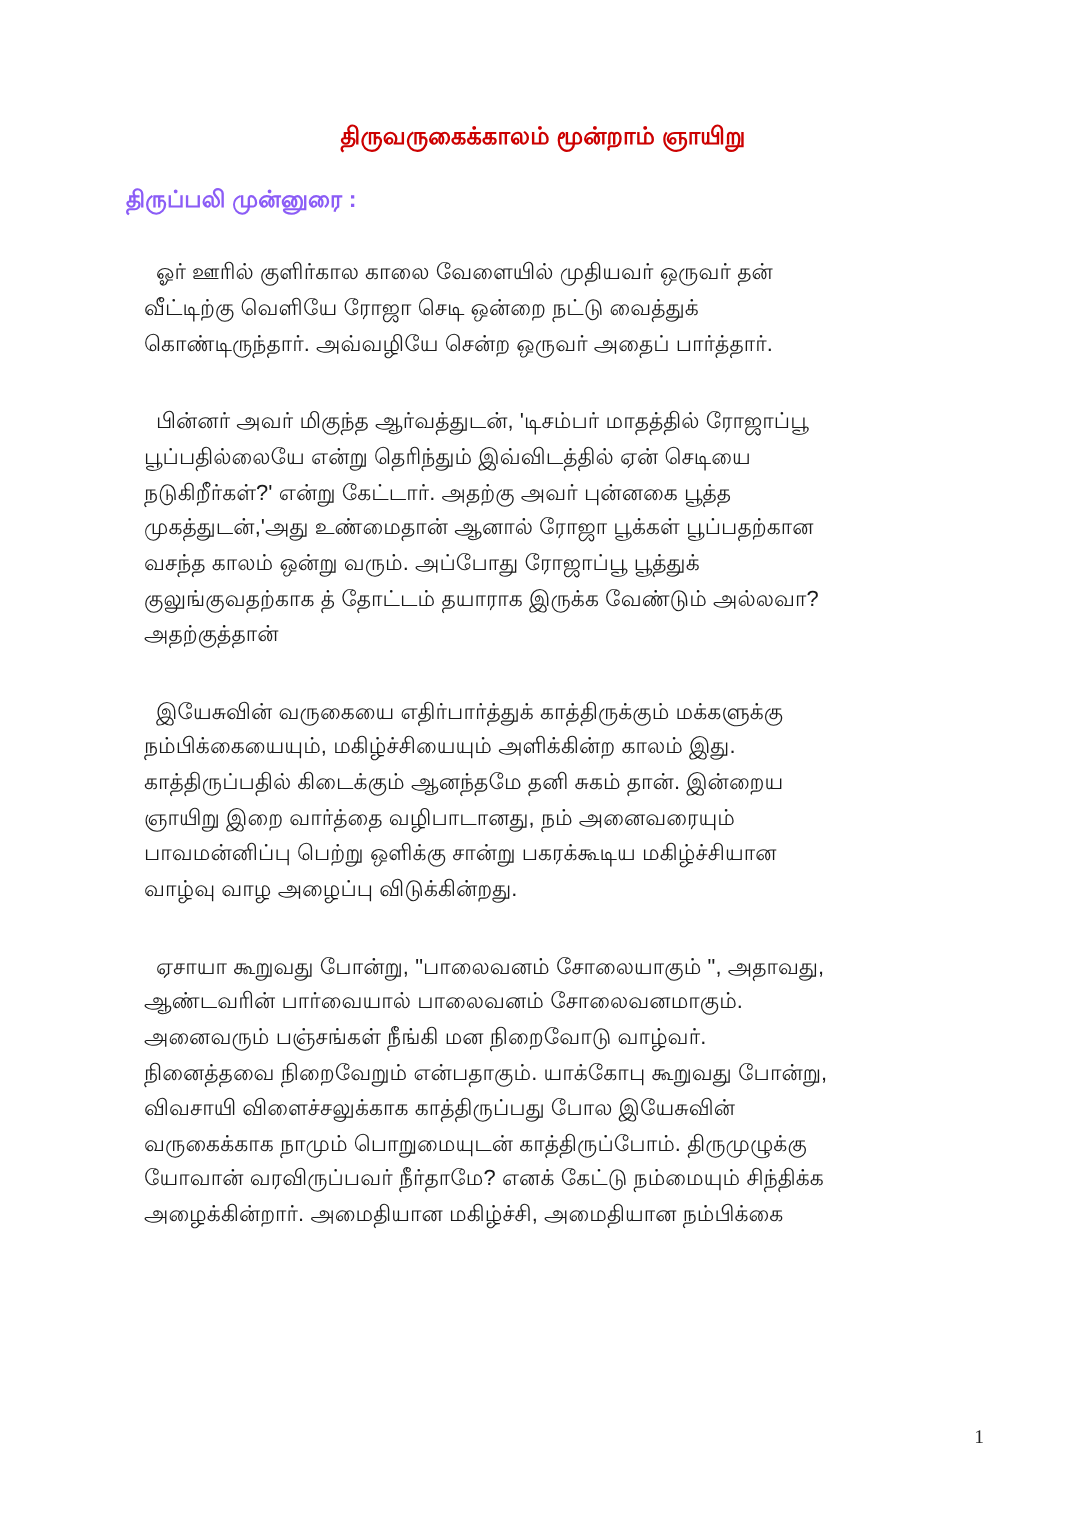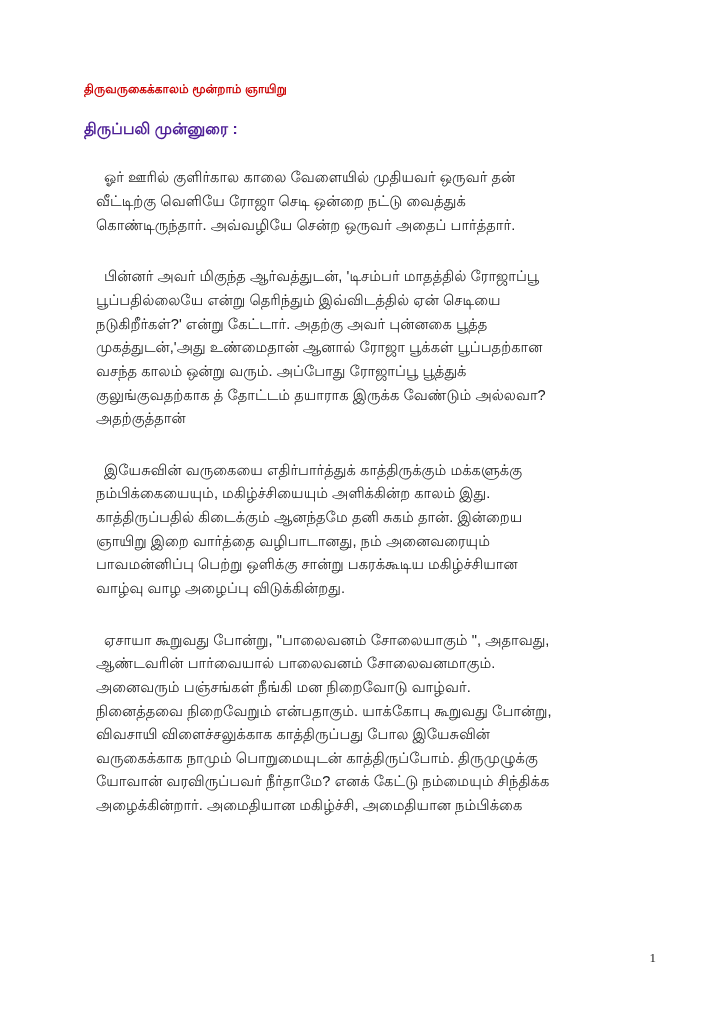--- a/index.html
+++ b/index.html
@@ -18,31 +18,31 @@
     box-sizing: border-box;
     overflow: hidden;
   }
   .content {
     position: absolute;
     left: 84px;
     top: 0;
     width: 556px;
   }
   .doc-title {
-    text-align: left;
+    text-align: center;
     color: #cc0000;
     font-weight: bold;
-    font-size: 12px;
+    font-size: 16px;
     line-height: 1.25;
     margin: 0;
     padding-top: 82px;
     letter-spacing: 0.1px;
   }
   .doc-subtitle {
-    color: #4c1d95;
+    color: #8b5cf6;
     font-weight: bold;
     font-size: 15.5px;
     line-height: 1.25;
     margin: 0;
     padding-top: 22px;
     letter-spacing: 0.1px;
   }
   .para {
     color: #1a1a1a;
     font-size: 14.6px;

